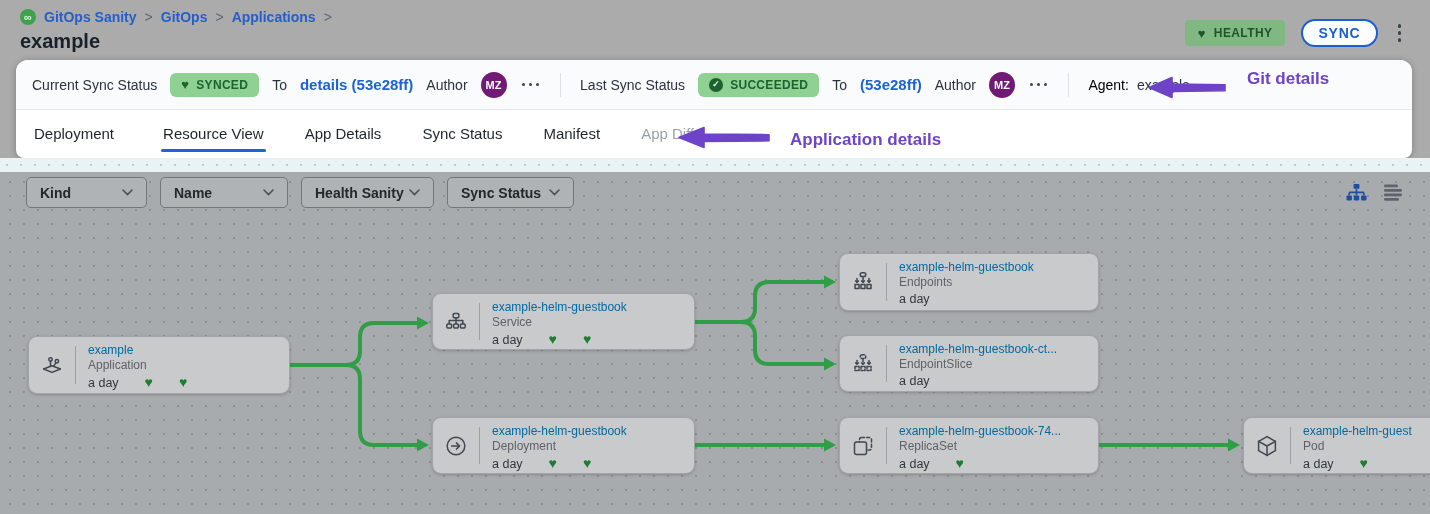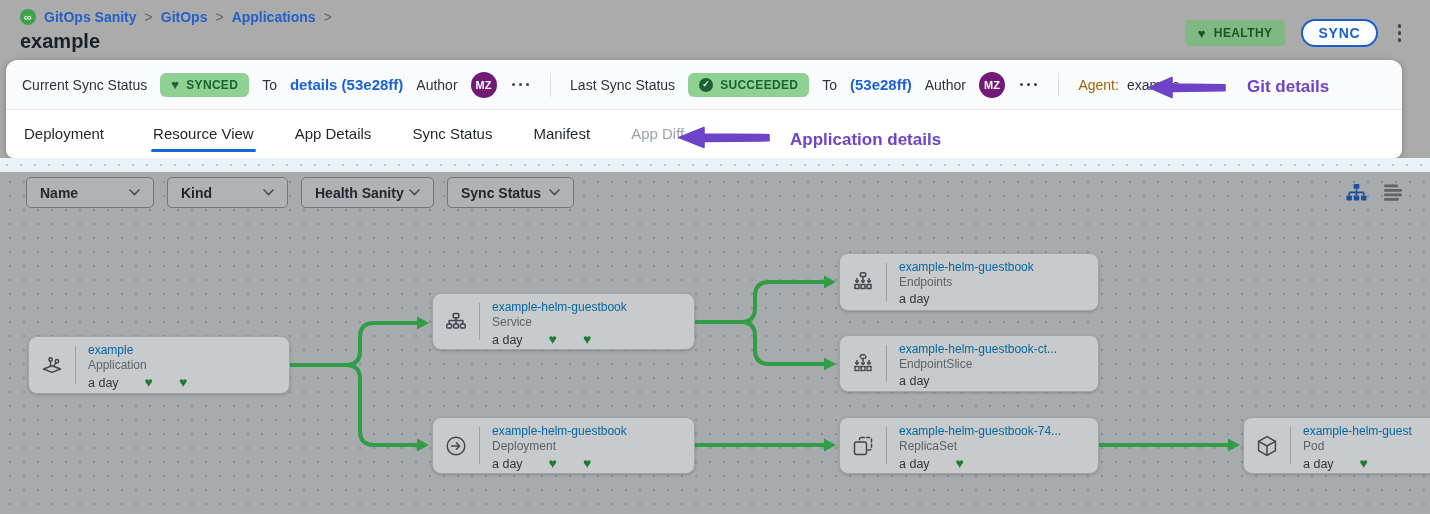--- a/index.html
+++ b/index.html
@@ -14,31 +14,31 @@
   .page-title { position: absolute; left: 20px; top: 30px; font-size: 20px; font-weight: 700; color: #17212b; }
 
   .top-actions { position: absolute; top: 19px; right: 25px; display: flex; align-items: center; gap: 16px; }
   .health-badge { display: flex; align-items: center; gap: 8px; background: #7fb981; color: #1d5429; font-size: 12px; font-weight: 700; letter-spacing: .4px; padding: 6px 13px; border-radius: 4px; }
   .health-badge .bheart { font-size: 13px; line-height: 1; }
   .sync-btn { background: #fcfdfe; border: 2px solid #1a5fd0; color: #1a5fd0; font-weight: 700; font-size: 14px; letter-spacing: .8px; padding: 4px 15px; border-radius: 14px; font-family: "Liberation Sans", sans-serif; cursor: pointer; }
   .kebab { display: flex; flex-direction: column; gap: 3.5px; padding: 4px; cursor: pointer; }
   .kebab i { width: 3.5px; height: 3.5px; border-radius: 50%; background: #39414b; }
 
   
-  .panel { position: absolute; left: 6px; top: 60px; width: 1396px; height: 98px; background: #ffffff; border-radius: 12px 12px 8px 8px; box-shadow: 0 1px 6px rgba(40,40,40,.35); }
+  .panel { position: absolute; left: 16px; top: 60px; width: 1396px; height: 98px; background: #ffffff; border-radius: 12px 12px 8px 8px; box-shadow: 0 1px 6px rgba(40,40,40,.35); }
   .syncrow { height: 50px; background: #fafbfd; border-bottom: 1px solid #e4e7eb; border-radius: 12px 12px 0 0; display: flex; align-items: center; padding: 0 16px; font-size: 14px; color: #2b3240; gap: 13px; white-space: nowrap; }
   .badge { display: inline-flex; align-items: center; gap: 7px; background: #8fd093; color: #1c6330; font-size: 12px; font-weight: 700; letter-spacing: .3px; padding: 5px 11px; border-radius: 6px; }
   .badge .bheart { font-size: 13px; line-height: 1; }
   .check-ic { width: 14px; height: 14px; border-radius: 50%; background: #1c6330; color: #e9f6ea; font-size: 9px; font-weight: 700; display: flex; align-items: center; justify-content: center; line-height: 1; }
   .rev-link { color: #1a62d6; font-weight: 700; font-size: 15px; cursor: pointer; }
   .avatar { width: 26px; height: 26px; border-radius: 50%; background: #701a75; color: #fff; font-size: 11px; font-weight: 700; display: flex; align-items: center; justify-content: center; }
   .more { display: flex; gap: 3.5px; padding: 4px 2px; cursor: pointer; }
   .more i { width: 3.5px; height: 3.5px; border-radius: 50%; background: #3c444d; }
   .vdiv { width: 1px; height: 24px; background: #dde1e5; margin: 0 6px; }
-  .agent-label { color: #a16207; }
+  .agent-label { color: #000000; }
   .agent-value { margin-left: -5px; color: #2b3240; }
 
   .tabsrow { height: 47px; display: flex; align-items: center; padding: 0 18px; gap: 41px; font-size: 15px; color: #1f242b; }
   .tab { position: relative; height: 100%; display: flex; align-items: center; cursor: pointer; }
   .tab.active { font-weight: 400; margin-left: 8px; }
   .tab.active::after { content: ""; position: absolute; left: -2px; right: -2px; bottom: 5px; height: 3px; background: #1566d8; border-radius: 2px; }
   .tab.disabled { color: #9aa1a8; }
 
   
   .annot-arrow { position: absolute; pointer-events: none; }
@@ -141,40 +141,40 @@
       <div class="tab">App Details</div>
       <div class="tab">Sync Status</div>
       <div class="tab">Manifest</div>
       <div class="tab disabled">App Diff</div>
     </div>
   </div>
 
   <svg class="annot-arrow" style="left:1148px; top:76px;" width="78" height="23" viewBox="0 0 78 23">
     <polygon points="1,11.5 24,1.5 24,8 77,8.7 77,14.8 24,15.5 24,21.5" fill="#6d44c8" stroke="#6d44c8" stroke-width="1.6" stroke-linejoin="round"></polygon>
   </svg>
-  <div class="annot-text" style="left:1247px; top:77px;">Git details</div>
+  <div class="annot-text" style="left:1247px; top:69px;">Git details</div>
 
   <svg class="annot-arrow" style="left:678px; top:126px;" width="92" height="23" viewBox="0 0 92 23">
     <polygon points="1,11.5 26,1.5 26,8 91,8.7 91,14.8 26,15.5 26,21.5" fill="#6d44c8" stroke="#6d44c8" stroke-width="1.6" stroke-linejoin="round"></polygon>
   </svg>
   <div class="annot-text" style="left:790px; top:130px;">Application details</div>
 
   <div class="strip"></div>
 
   <div class="graph">
 
     <div class="filters">
-      <div class="fbtn fbtn-name">
-        <span>Name</span>
+      <div class="fbtn fbtn-kind">
+        <span>Kind</span>
         <svg width="11" height="7" viewBox="0 0 11 7">
             <polyline points="1,1 5.5,5.5 10,1" fill="none" stroke="#4a5055" stroke-width="1.6" stroke-linecap="round"></polyline>
           </svg>
       </div>
-      <div class="fbtn fbtn-kind">
-        <span>Kind</span>
+      <div class="fbtn fbtn-name">
+        <span>Name</span>
         <svg width="11" height="7" viewBox="0 0 11 7">
             <polyline points="1,1 5.5,5.5 10,1" fill="none" stroke="#4a5055" stroke-width="1.6" stroke-linecap="round"></polyline>
           </svg>
       </div>
       <div class="fbtn fbtn-health">
         <span>Health Sanity</span>
         <svg width="11" height="7" viewBox="0 0 11 7">
             <polyline points="1,1 5.5,5.5 10,1" fill="none" stroke="#4a5055" stroke-width="1.6" stroke-linecap="round"></polyline>
           </svg>
       </div>

